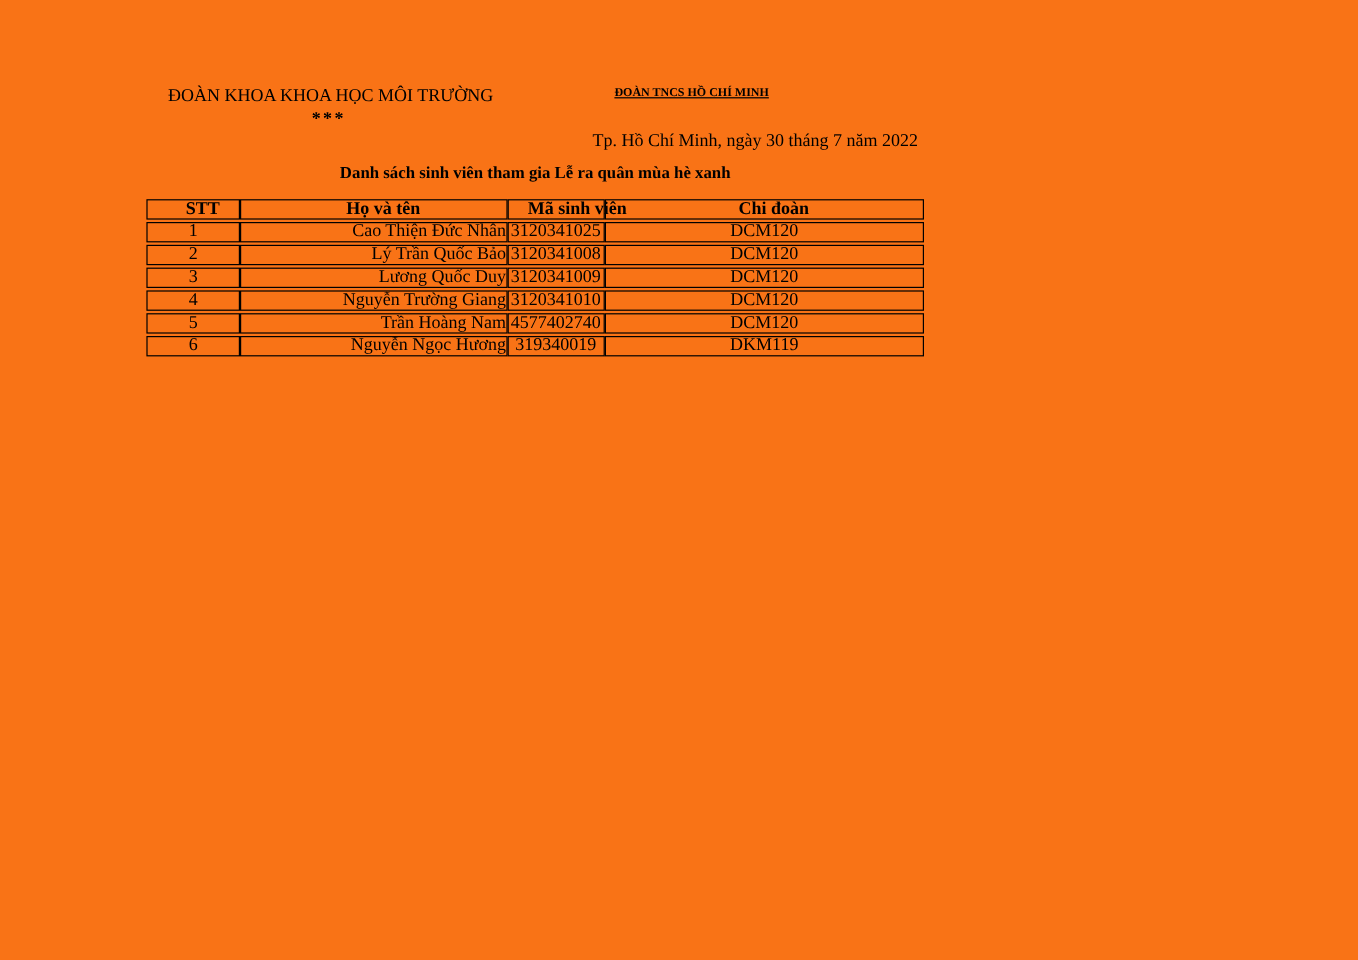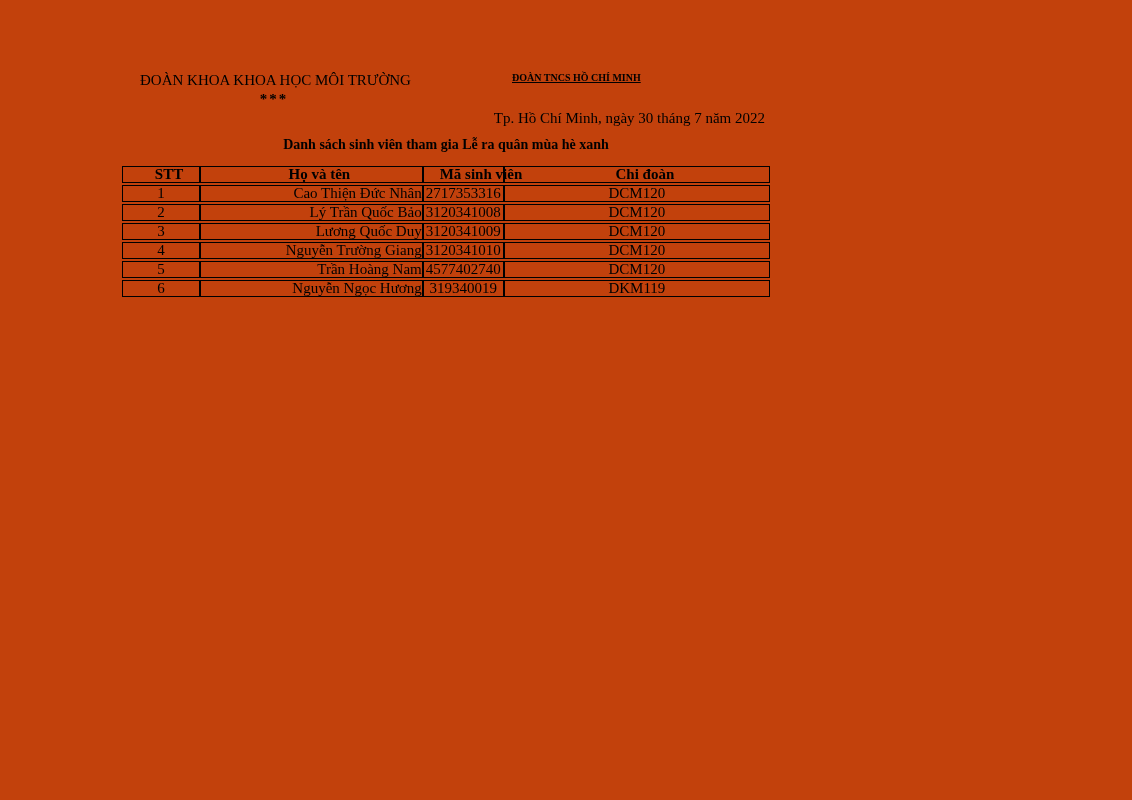--- a/index.html
+++ b/index.html
@@ -4,21 +4,21 @@
 <style>
   html, body {
     margin: 0;
     padding: 0;
     background: #ffffff;
   }
   .page {
     position: relative;
     width: 1132px;
     height: 800px;
-    background: #c2410c;
+    background: #f97316;
     color: #000000;
     font-family: "Liberation Serif", "DejaVu Serif", serif;
     overflow: hidden;
   }
   .org-left {
     position: absolute;
     left: 140px;
     top: 72px;
     width: 268px;
     font-size: 15px;
@@ -121,21 +121,21 @@
         <th>STT</th>
         <th>Họ và tên</th>
         <th>Mã sinh viên</th>
         <th>Chi đoàn</th>
       </tr>
     </thead>
     <tbody>
       <tr>
         <td class="cell-stt">1</td>
         <td class="cell-name">Cao Thiện Đức Nhân</td>
-        <td class="cell-mssv">2717353316</td>
+        <td class="cell-mssv">3120341025</td>
         <td class="cell-unit">DCM120</td>
       </tr>
       <tr>
         <td class="cell-stt">2</td>
         <td class="cell-name">Lý Trần Quốc Bảo</td>
         <td class="cell-mssv">3120341008</td>
         <td class="cell-unit">DCM120</td>
       </tr>
       <tr>
         <td class="cell-stt">3</td>

